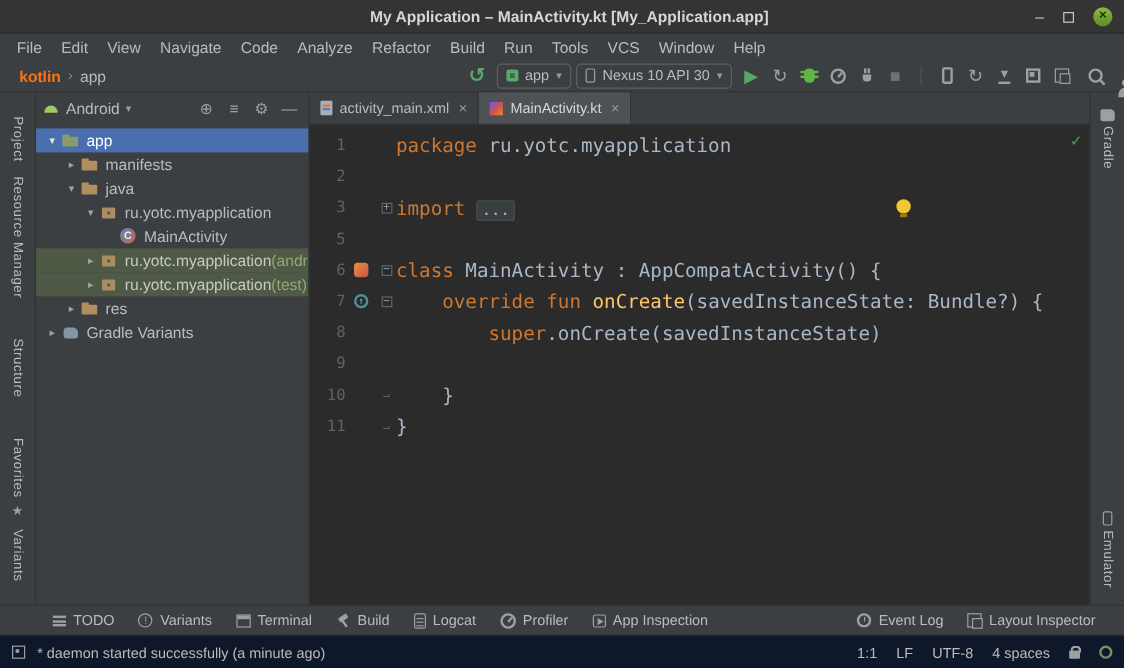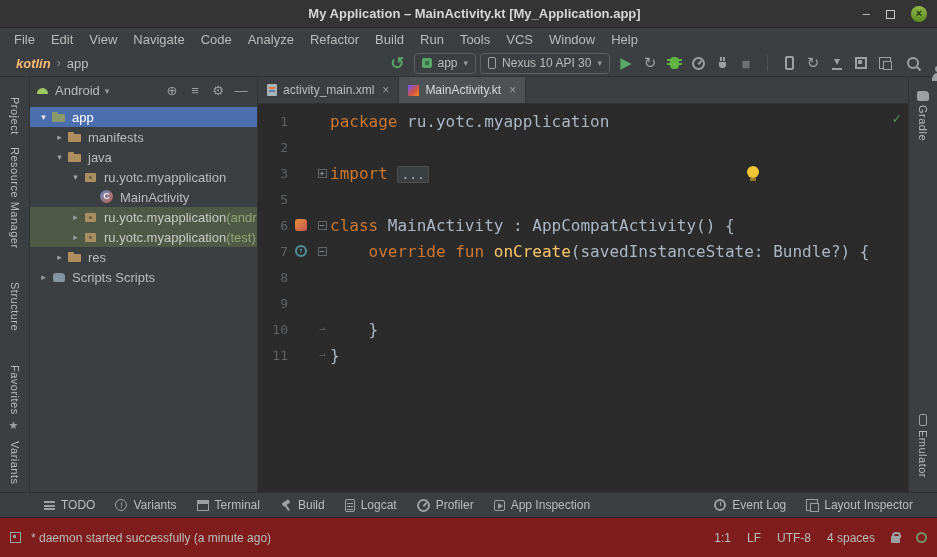--- a/index.html
+++ b/index.html
@@ -14,21 +14,21 @@
   .wc-min { color:#c9c9c9; font-size:13px; line-height:10px; }
   .wc-max { width:9px; height:9px; border:1px solid #c9c9c9; }
   .wc-close { width:16px; height:16px; border-radius:50%; background:linear-gradient(#8db944,#5d8c25); color:#26330e; font-size:11px; line-height:15px; text-align:center; font-weight:bold; }
 
   
   .menubar { height:22px; background:#3c3f41; display:flex; align-items:center; padding-left:6px; flex:none; }
   .menu-item { color:#bbbbbb; font-size:13px; padding:2px 8px; }
 
   
   .toolbar { height:27px; display:flex; align-items:center; padding:0 8px; border-bottom:1px solid #323232; flex:none; }
-  .crumb-root { color:#fdba74; font-size:13px; font-weight:bold; margin-left:8px;font-style:italic; }
+  .crumb-root { color:#f97316; font-size:13px; font-weight:bold; margin-left:8px; }
   .crumb-sep { color:#8a8a8a; margin:0 6px; font-size:12px; }
   .crumb-cur { color:#bbbbbb; font-size:13px; }
   .tb-right { margin-left:auto; display:flex; align-items:center; gap:4px; }
   .dd { height:21px; border:1px solid #5e6060; border-radius:4px; display:flex; align-items:center; gap:6px; padding:0 7px; color:#bbbbbb; font-size:12px; }
   .dd-caret { color:#9a9a9a; font-size:9px; }
   .appcfg-ic { width:10px; height:10px; border-radius:2px; background:#59a869; position:relative; }
   .appcfg-ic::after { content:""; position:absolute; left:3px; top:3px; width:4px; height:4px; background:#3c6e45; }
   .tbicon { width:24px; height:22px; display:flex; align-items:center; justify-content:center; color:#afb1b3; font-size:15px; }
   .tb-sep { width:1px; height:16px; background:#515151; margin:0 5px; }
   .glyph-green { color:#59a869; font-weight:bold; }
@@ -141,21 +141,21 @@
   .bulb { position:absolute; left:489px; top:62px; width:12px; height:12px; border-radius:50%; background:#f3c635; }
   .bulb::after { content:""; position:absolute; left:3px; bottom:-3px; width:6px; height:3px; background:#9a7b20; }
   .inspect-ok { position:absolute; top:6px; right:7px; color:#4f9e58; font-size:14px; font-weight:bold; }
 
   
   .bottombar { height:25px; background:#3c3f41; border-top:1px solid #323232; display:flex; align-items:center; font-size:12px; color:#bbbbbb; padding:0 14px 0 34px; flex:none; }
   .bb-item { display:flex; align-items:center; gap:6px; padding:0 10px; height:100%; }
   .bb-right { margin-left:auto; display:flex; }
 
   
-  .statusbar { height:40px; background:#7f1d1d; border-top:1px solid #282828; display:flex; align-items:center; padding:0 10px; font-size:12px; color:#bbbbbb; flex:none; }
+  .statusbar { height:28px; background:#0f172a; border-top:1px solid #282828; display:flex; align-items:center; padding:0 10px; font-size:12px; color:#bbbbbb; flex:none; }
   .sb-msg { margin-left:10px; }
   .sb-right { margin-left:auto; display:flex; align-items:center; gap:16px; }
 </style>
 </head>
 <body>
 
 <div class="window">
 
   <div class="titlebar">
     <div class="title">My Application – MainActivity.kt [My_Application.app]</div>
@@ -294,21 +294,21 @@
             <span class="suffix"> (test)</span>
           </div>
           <div class="trow" style="padding-left: 22px;">
             <span class="chev">▸</span>
             <span class="ticon folder"></span>
             <span class="tlabel">res</span>
           </div>
           <div class="trow" style="padding-left: 6px;">
             <span class="chev">▸</span>
             <span class="ticon gradle"></span>
-            <span class="tlabel">Scripts Scripts</span>
+            <span class="tlabel">Gradle Variants</span>
           </div>
         </div>
     </div>
 
     <div class="editor-col">
       <div class="tabbar" id="tabbar">
           <div class="tab">
             <span class="tab-icon-xml"></span>
             <span>activity_main.xml</span>
             <span class="tab-close">×</span>
@@ -365,20 +365,21 @@
             </span>
             <span class="fcol">
               <span class="fm">−</span>
             </span>
             <span class="ctext"><span class="pl">    </span><span class="kw">override</span><span class="pl"> </span><span class="kw">fun</span><span class="pl"> </span><span class="fn">onCreate</span><span class="pl">(savedInstanceState: Bundle?) {</span></span>
           </div>
           <div class="cline">
             <span class="lnum">8</span>
             <span class="gcol"></span>
             <span class="fcol"></span>
+            <span class="ctext"><span class="pl">        </span><span class="kw">super</span><span class="pl">.onCreate(savedInstanceState)</span></span>
           </div>
           <div class="cline">
             <span class="lnum">9</span>
             <span class="gcol"></span>
             <span class="fcol"></span>
           </div>
           <div class="cline">
             <span class="lnum">10</span>
             <span class="gcol"></span>
             <span class="fcol">

